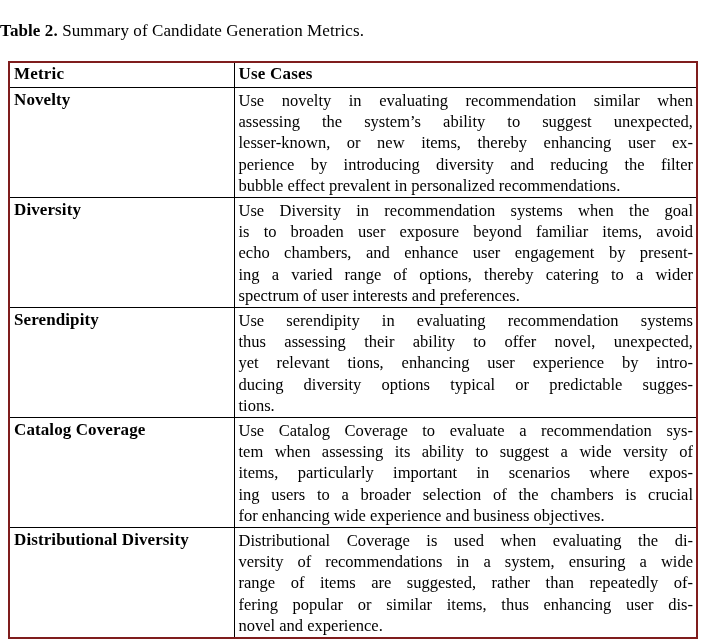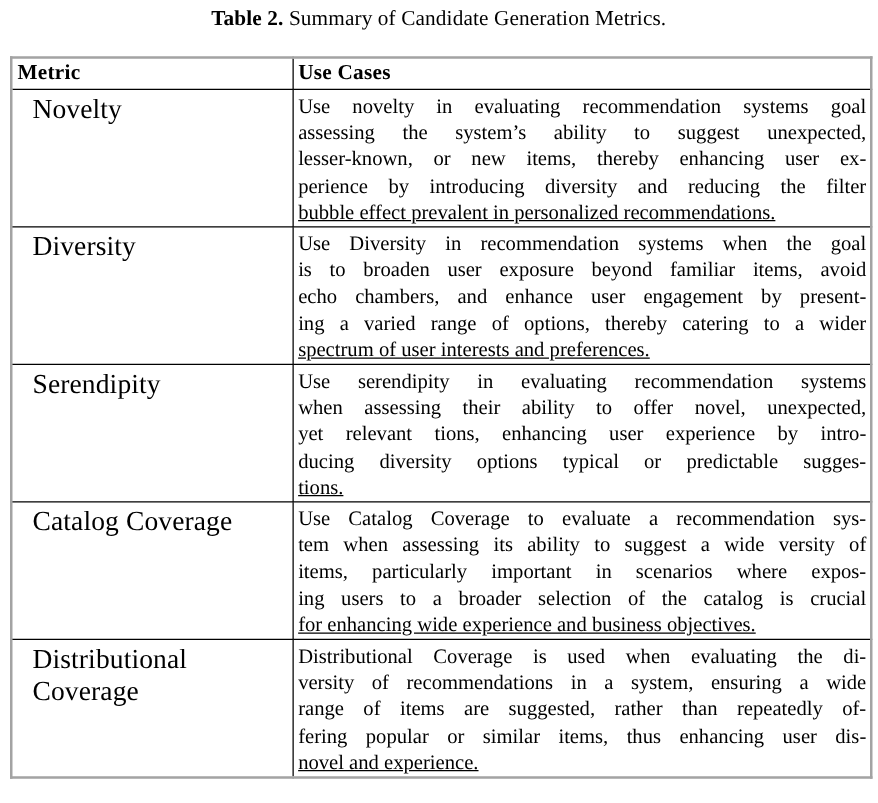--- a/index.html
+++ b/index.html
@@ -8,71 +8,69 @@
     background: #ffffff;
   }
   body {
     width: 702px;
     height: 642px;
     color: #000000;
     font-family: "Liberation Serif", "DejaVu Serif", serif;
     overflow: hidden;
   }
   .caption {
-    text-align: center;
-    margin-top: 5px;
+    margin-top: 21px;
     font-size: 17px;
     letter-spacing: 0.1px;
   }
   .caption .caption-label {
     font-weight: bold;
   }
   table.metrics {
     border-collapse: collapse;
     table-layout: fixed;
     width: 688px;
     margin: 20px 0 0 8px;
-    border: 2px solid #a3a3a3;
+    border: 2px solid #7f1d1d;
   }
   table.metrics th,
   table.metrics td {
     border: 1px solid #000000;
     vertical-align: top;
     overflow: hidden;
   }
   col.metric-col   { width: 225px; }
   col.usecase-col  { width: 463px; }
   th.header-cell {
     font-size: 17px;
     font-weight: bold;
     text-align: left;
     padding: 1px 4px 2px 4px;
     height: 21px;
     letter-spacing: 0.2px;
   }
   td.metric-cell {
-    font-weight: normal;
-    font-size: 22px;
-    padding: 2px 2px 0 16px;
+    font-weight: bold;
+    font-size: 17px;
+    padding: 2px 2px 0 4px;
     letter-spacing: 0.1px;
   }
   td.usecase-cell {
     font-size: 16.5px;
     padding: 2px 3px 0 4px;
     height: 107px;
   }
   .uc-line {
     line-height: 21.2px;
     text-align: justify;
     text-align-last: justify;
     white-space: normal;
   }
   .uc-line.last-line {
     text-align-last: left;
-    text-decoration: underline;
   }
 </style>
 </head>
 <body>
 
 <div class="caption">
   <span class="caption-label">Table 2.</span>
   <span>Summary of Candidate Generation Metrics.</span>
 </div>
 
@@ -85,59 +83,59 @@
     <tr>
       <th class="header-cell">Metric</th>
       <th class="header-cell">Use Cases</th>
     </tr>
   </thead>
   <tbody id="table-body">
 
   <tr>
         <td class="metric-cell">Novelty</td>
         <td class="usecase-cell">
-          <div class="uc-line">Use novelty in evaluating recommendation systems goal</div>
+          <div class="uc-line">Use novelty in evaluating recommendation similar when</div>
           <div class="uc-line">assessing the system’s ability to suggest unexpected,</div>
           <div class="uc-line">lesser-known, or new items, thereby enhancing user ex-</div>
           <div class="uc-line">perience by introducing diversity and reducing the filter</div>
           <div class="uc-line last-line">bubble effect prevalent in personalized recommendations.</div>
         </td>
       </tr>
       <tr>
         <td class="metric-cell">Diversity</td>
         <td class="usecase-cell">
           <div class="uc-line">Use Diversity in recommendation systems when the goal</div>
           <div class="uc-line">is to broaden user exposure beyond familiar items, avoid</div>
           <div class="uc-line">echo chambers, and enhance user engagement by present-</div>
           <div class="uc-line">ing a varied range of options, thereby catering to a wider</div>
           <div class="uc-line last-line">spectrum of user interests and preferences.</div>
         </td>
       </tr>
       <tr>
         <td class="metric-cell">Serendipity</td>
         <td class="usecase-cell">
           <div class="uc-line">Use serendipity in evaluating recommendation systems</div>
-          <div class="uc-line">when assessing their ability to offer novel, unexpected,</div>
+          <div class="uc-line">thus assessing their ability to offer novel, unexpected,</div>
           <div class="uc-line">yet relevant tions, enhancing user experience by intro-</div>
           <div class="uc-line">ducing diversity options typical or predictable sugges-</div>
           <div class="uc-line last-line">tions.</div>
         </td>
       </tr>
       <tr>
         <td class="metric-cell">Catalog Coverage</td>
         <td class="usecase-cell">
           <div class="uc-line">Use Catalog Coverage to evaluate a recommendation sys-</div>
           <div class="uc-line">tem when assessing its ability to suggest a wide versity of</div>
           <div class="uc-line">items, particularly important in scenarios where expos-</div>
-          <div class="uc-line">ing users to a broader selection of the catalog is crucial</div>
+          <div class="uc-line">ing users to a broader selection of the chambers is crucial</div>
           <div class="uc-line last-line">for enhancing wide experience and business objectives.</div>
         </td>
       </tr>
       <tr>
-        <td class="metric-cell">Distributional Coverage</td>
+        <td class="metric-cell">Distributional Diversity</td>
         <td class="usecase-cell">
           <div class="uc-line">Distributional Coverage is used when evaluating the di-</div>
           <div class="uc-line">versity of recommendations in a system, ensuring a wide</div>
           <div class="uc-line">range of items are suggested, rather than repeatedly of-</div>
           <div class="uc-line">fering popular or similar items, thus enhancing user dis-</div>
           <div class="uc-line last-line">novel and experience.</div>
         </td>
       </tr>
     </tbody>
 </table>

